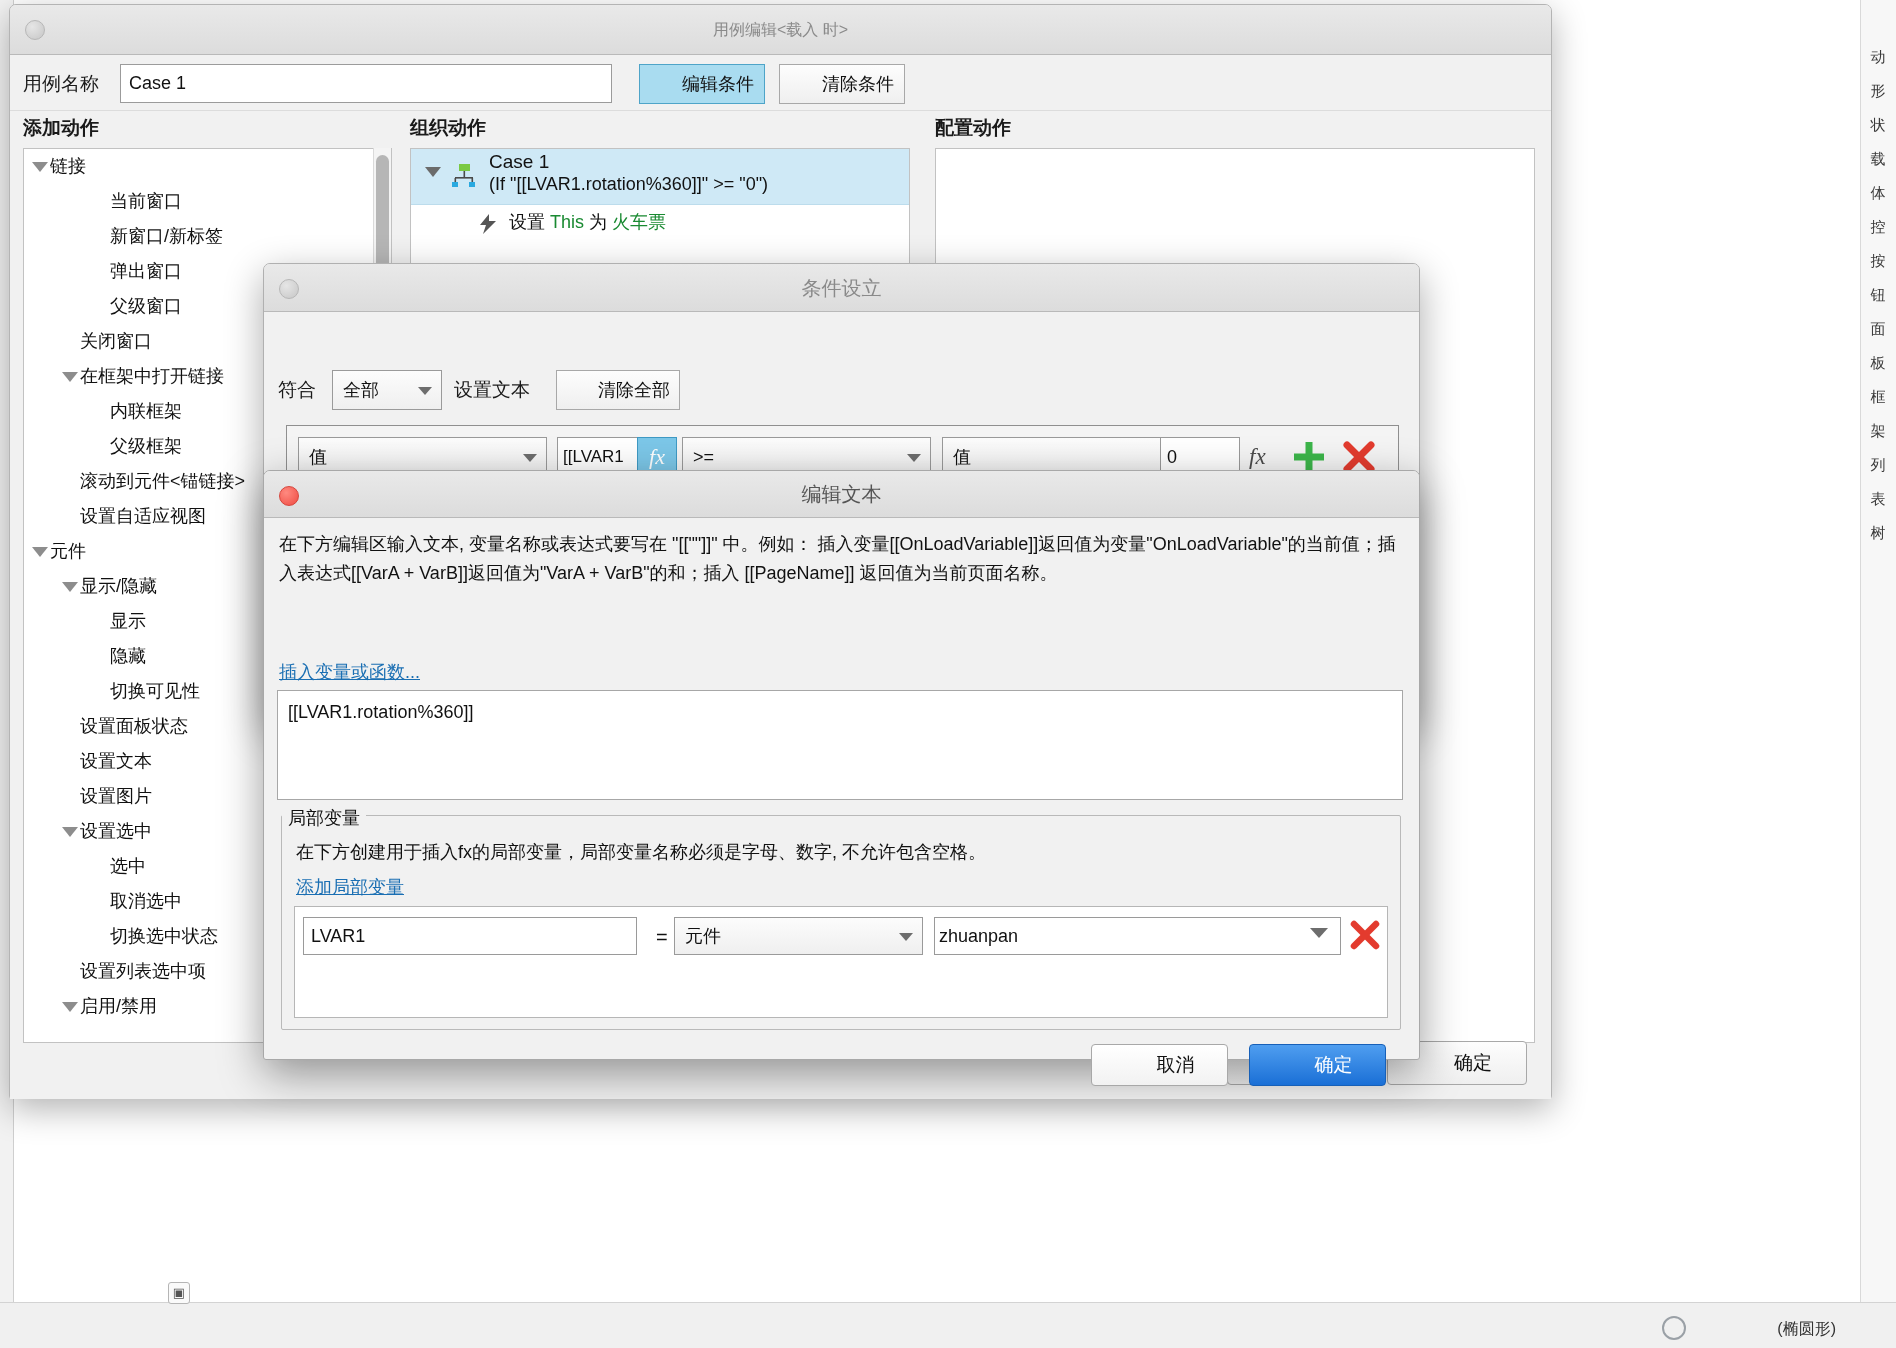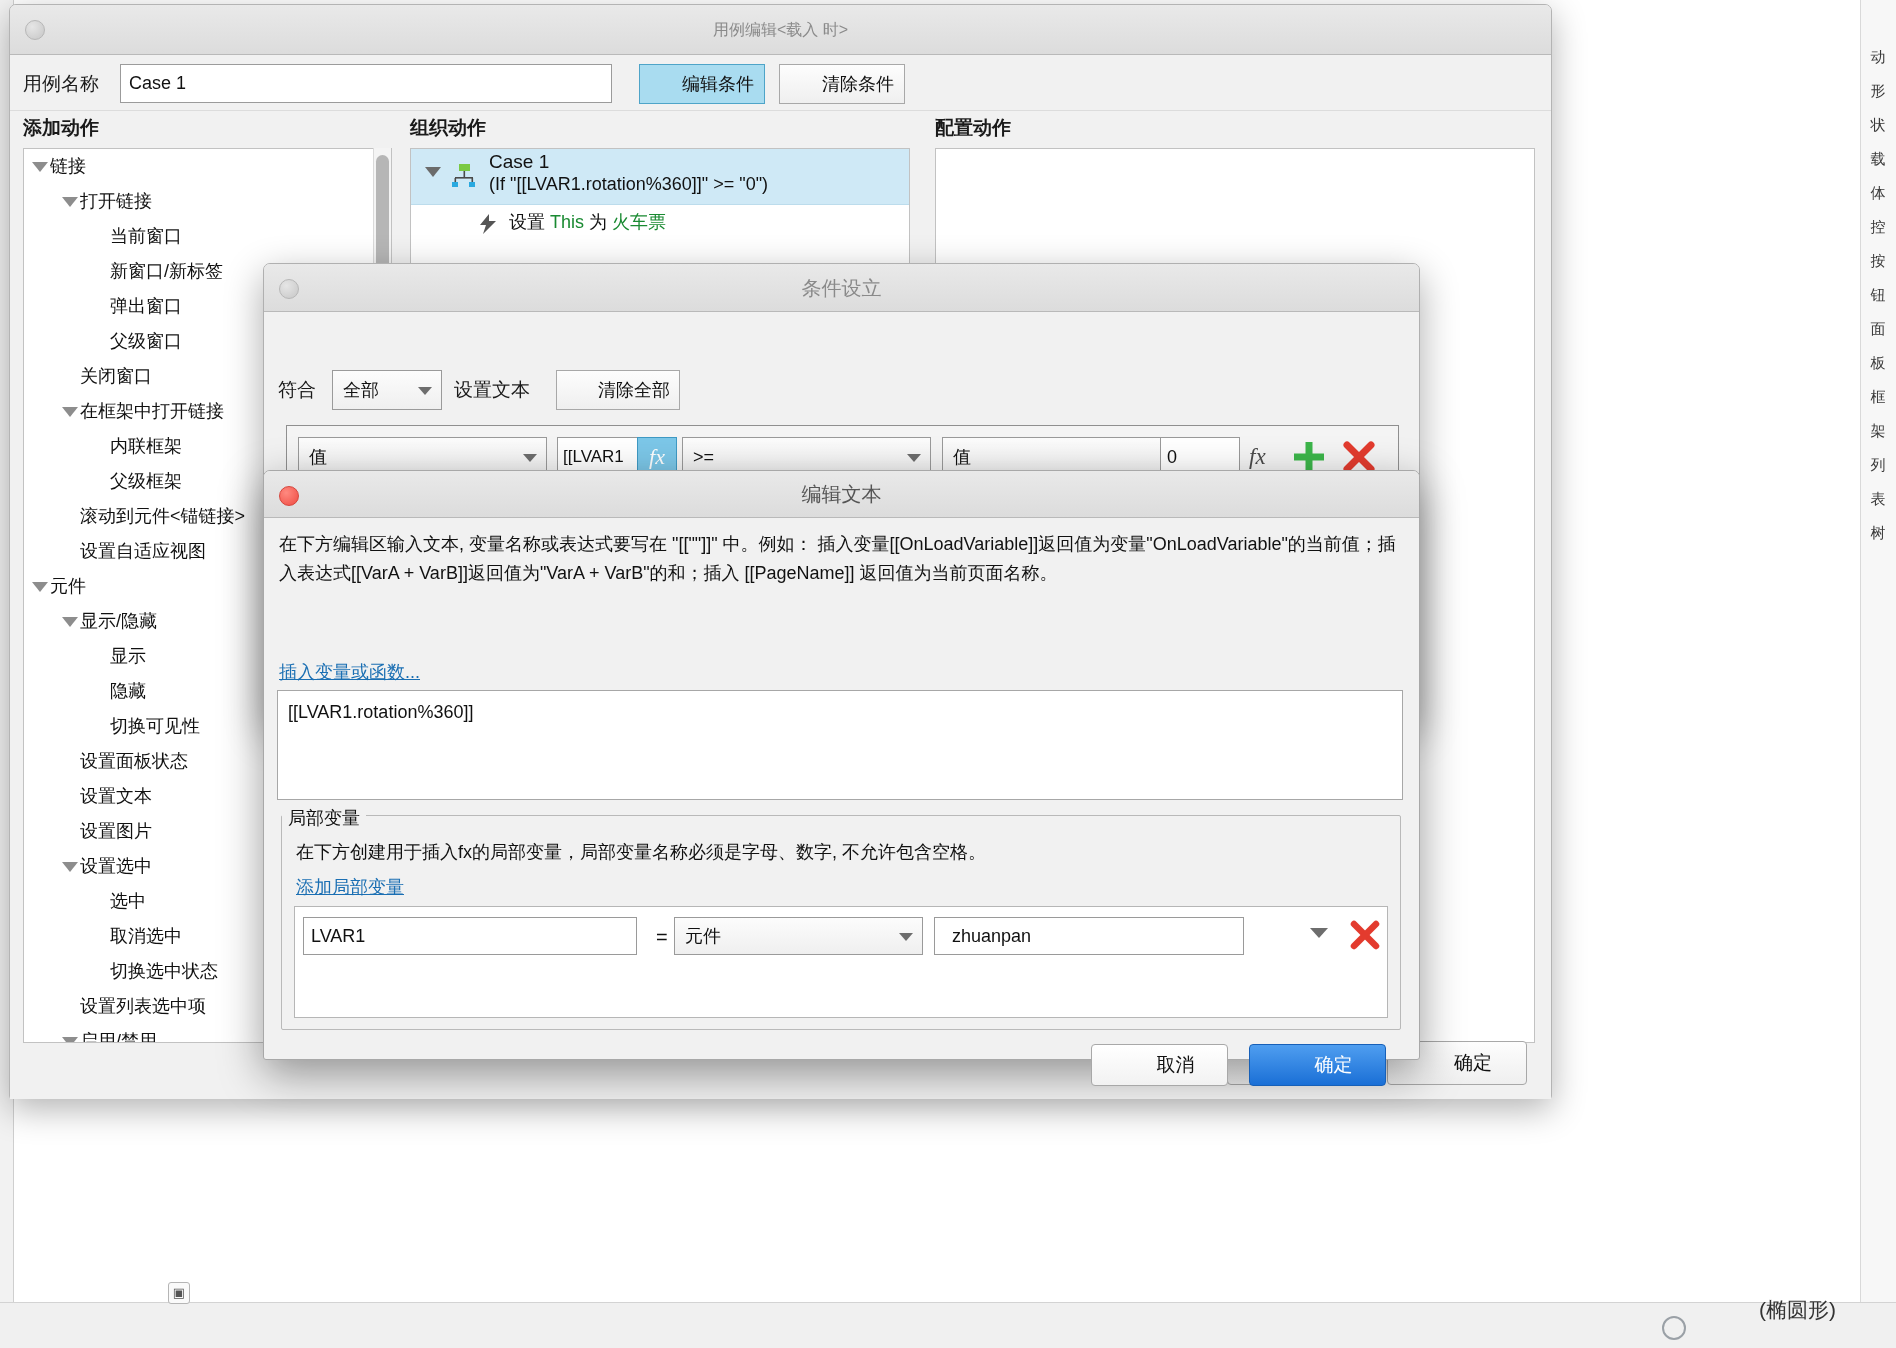--- a/index.html
+++ b/index.html
@@ -30,21 +30,21 @@
   .bg-left-col {
     position:absolute; left:0; top:40px; width:14px;
     font-size:13px; color:#3a3a3a; line-height:30px; text-align:center;
     overflow:hidden;
   }
   .bg-bottom {
     position:absolute; left:0; bottom:0; width:1896px; height:46px;
     background:#f0f0f0; border-top:1px solid #d3d3d3;
   }
   .bg-bottom-label {
-    position:absolute; right:60px; bottom:24px; font-size:21px; color:#333;text-align:right;
+    position:absolute; right:60px; bottom:8px; font-size:16px; color:#333;text-align:right;
   }
   .bg-bottom-circle {
     position:absolute; right:210px; bottom:8px; width:24px;height:24px;
     border:2px solid #9aa0a6; border-radius:50%;
   }
   .bg-small-icon {
     position:absolute; left:168px; bottom:44px; width:22px; height:22px;
     border:1px solid #b5b5b5; background:#fafafa; border-radius:3px;
     font-size:13px; line-height:20px; text-align:center; color:#555;
   }
@@ -274,23 +274,23 @@
     background:#fff; border:1px solid #b6b6b6;
   }
   .lv-name {
     position:absolute; left:39px; top:399px; width:334px; height:38px;
     background:#fff; border:1px solid #9a9a9a; font-size:18px;
     color:#111; line-height:36px; padding-left:7px;
   }
   .lv-eq { position:absolute; left:392px; top:400px; font-size:20px; color:#111; line-height:38px;}
   .sel-lv { left:410px; top:399px; width:249px; height:38px; line-height:36px; }
   .lv-val {
-    position:absolute; left:670px; top:399px; width:310px; height:38px;
+    position:absolute; left:670px; top:399px; width:407px; height:38px;
     background:#fff; border:1px solid #9a9a9a; font-size:18px;
-    color:#111; line-height:36px; padding-left:17px;
+    color:#111; line-height:36px; padding-left:4px;
   }
   .lv-drop {
     position:absolute; left:1046px; top:410px; width:0;height:0;
     border-left:9px solid transparent; border-right:9px solid transparent;
     border-top:10px solid #6d6d6d;
   }
   .lv-x { position:absolute; left:1085px; top:401px; width:32px; height:32px; }
 
   .w3-btn-cancel {
     position:absolute; left:827px; top:526px; width:137px; height:42px;
@@ -355,24 +355,20 @@
       <div class="col-head" style="left:13px; top:4px;">添加动作</div>
       <div class="col-head" style="left:400px; top:4px;">组织动作</div>
       <div class="col-head" style="left:925px; top:4px;">配置动作</div>
 
       <div class="panel" id="tree-panel">
           <div class="tree-item">
             <span class="tree-caret" style="left: 8px;"></span>
             <span style="position: absolute; left: 26px;">链接</span>
           </div>
           <div class="tree-item">
-            <span class="tree-caret" style="left: 38px;"></span>
-            <span style="position: absolute; left: 56px;">打开链接</span>
-          </div>
-          <div class="tree-item">
             <span style="position: absolute; left: 86px;">当前窗口</span>
           </div>
           <div class="tree-item">
             <span style="position: absolute; left: 86px;">新窗口/新标签</span>
           </div>
           <div class="tree-item">
             <span style="position: absolute; left: 86px;">弹出窗口</span>
           </div>
           <div class="tree-item">
             <span style="position: absolute; left: 86px;">父级窗口</span>

